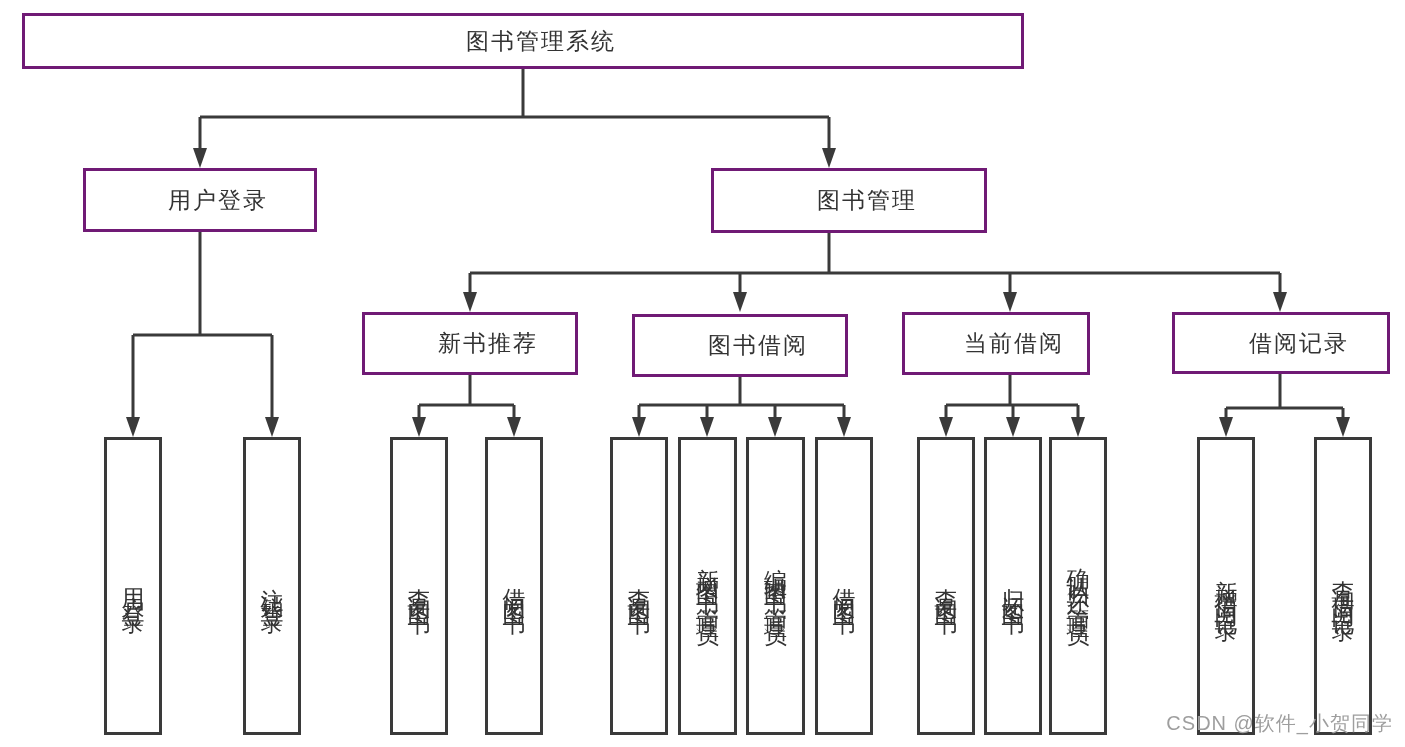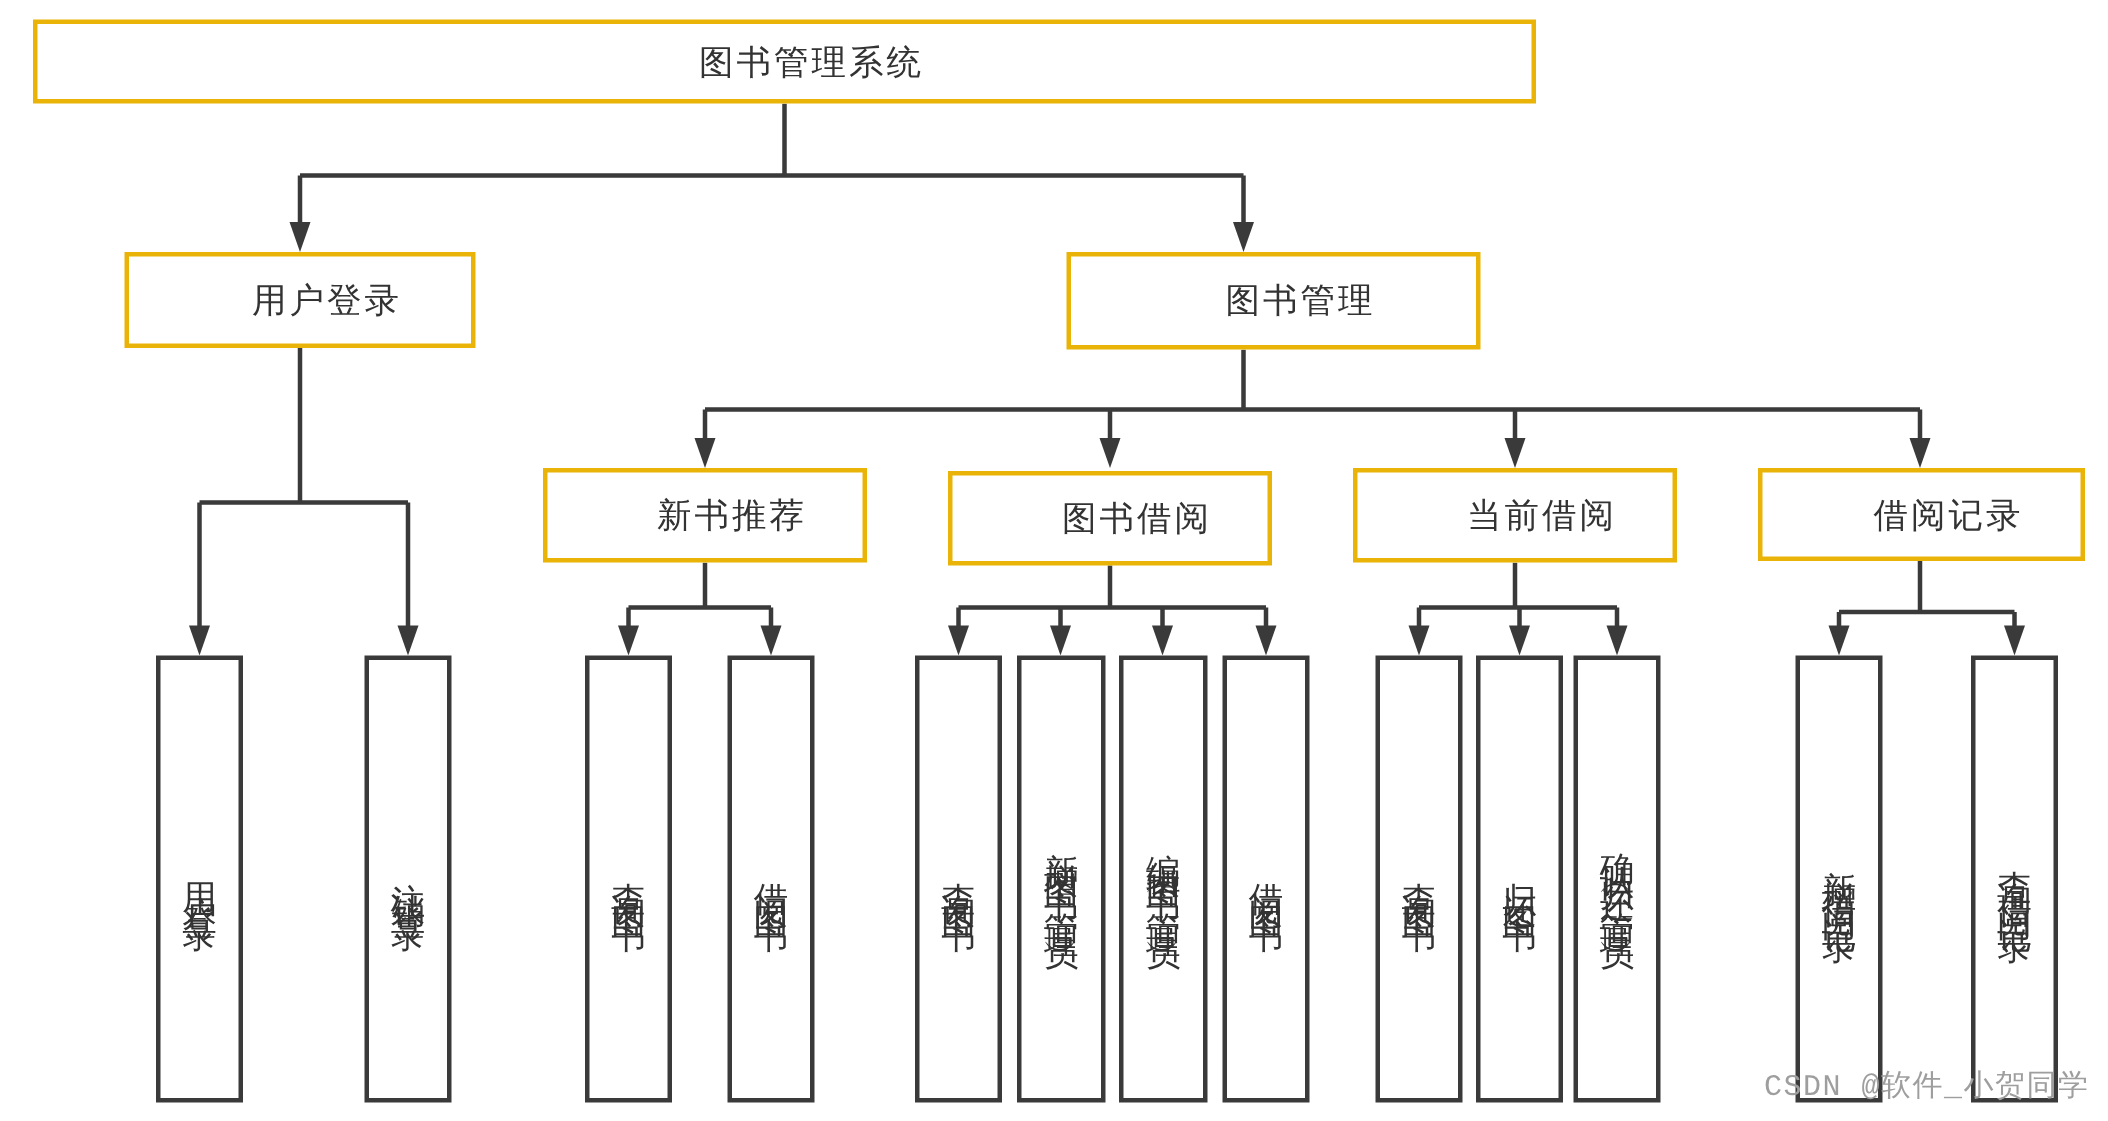--- a/index.html
+++ b/index.html
@@ -18,21 +18,21 @@
   }
   .connectors {
     position: absolute;
     left: 0;
     top: 0;
     z-index: 1;
   }
   .node {
     position: absolute;
     box-sizing: border-box;
-    border: 3px solid #eab308;
+    border: 3px solid #701a75;
     background: #ffffff;
     display: flex;
     align-items: center;
     justify-content: center;
     z-index: 2;
     padding-left: 36px;
   }
   .hlabel {
     font-size: 23px;
     letter-spacing: 2px;
@@ -63,21 +63,20 @@
   }
   .watermark {
     position: absolute;
     right: 12px;
     bottom: 10px;
     font-size: 20px;
     color: #9e9e9e;
     letter-spacing: 1px;
     z-index: 3;
     white-space: nowrap;
-    font-family: Liberation Mono, monospace;
   }
 </style>
 </head>
 <body>
 
 <div class="stage">
 
   <svg class="connectors" width="1405" height="747" viewBox="0 0 1405 747">
     <g stroke="#3a3a3a" stroke-width="3" fill="none">
       <path d="M523 69 L523 117 M200 117 L829 117 M200 117 L200 150 M829 117 L829 150"></path>
@@ -121,21 +120,21 @@
   <div class="node" style="left:711px; top:168px; width:276px; height:65px">
     <span class="hlabel">图书管理</span>
   </div>
 
   <div class="node" style="left:362px; top:312px; width:216px; height:63px">
     <span class="hlabel">新书推荐</span>
   </div>
   <div class="node" style="left:632px; top:314px; width:216px; height:63px">
     <span class="hlabel">图书借阅</span>
   </div>
-  <div class="node" style="left:902px; top:312px; width:216px; height:63px">
+  <div class="node" style="left:902px; top:312px; width:188px; height:63px">
     <span class="hlabel">当前借阅</span>
   </div>
   <div class="node" style="left:1172px; top:312px; width:218px; height:62px">
     <span class="hlabel">借阅记录</span>
   </div>
 
   <div class="leaf" style="left:104px">
     <span class="vlabel">用户登录</span>
   </div>
   <div class="leaf" style="left:243px">

